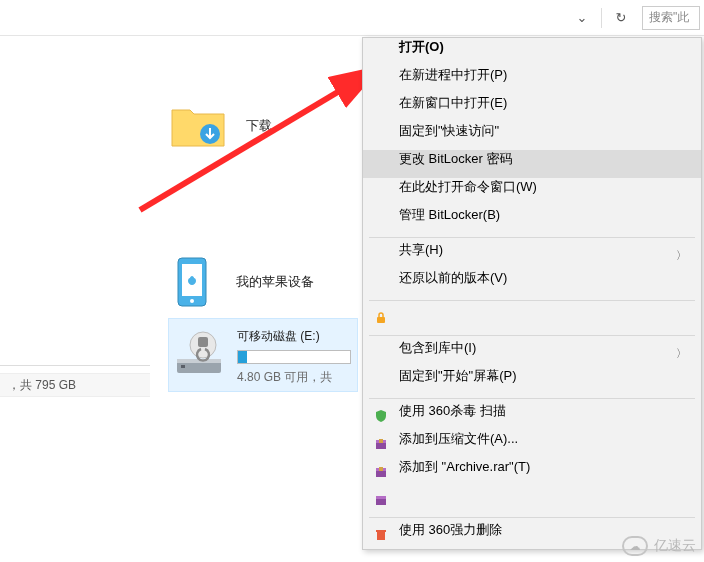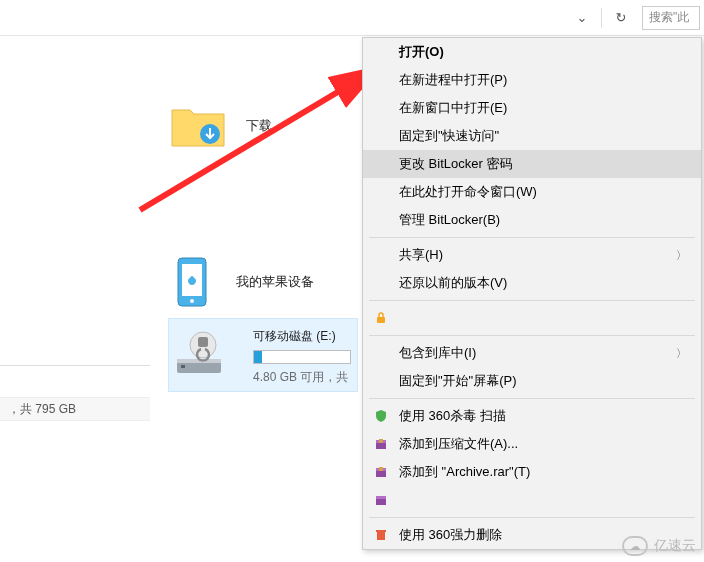--- a/index.html
+++ b/index.html
@@ -10,36 +10,36 @@
 .tool-btn { width: 26px; height: 24px; display: flex; align-items: center; justify-content: center; color: #555; font-size: 13px; }
 .search-box { width: 58px; height: 24px; border: 1px solid #ccc; margin-left: 6px; padding: 0 6px; font-size: 12px; color: #888; display: flex; align-items: center; overflow: hidden; white-space: nowrap; }
 .divider-v { width: 1px; height: 20px; background: #ddd; margin: 0 4px; }
 
 .content { position: absolute; top: 36px; left: 0; right: 0; bottom: 0; padding: 20px; }
 .row { display: flex; align-items: center; gap: 20px; margin-bottom: 40px; }
 .folder-icon { width: 56px; height: 48px; position: relative; }
 .folder-icon svg { width: 100%; height: 100%; }
 .label { font-size: 13px; color: #222; }
 
-.status-bar { position: absolute; left: 0; top: 355px; font-size: 12px; color: #555; padding-left: 8px; border-top: 1px solid #eee; border-bottom: 1px solid #eee; width: 150px; background: #f7f7f7; line-height: 22px; margin-top: 24px; }
+.status-bar { position: absolute; left: 0; top: 355px; font-size: 12px; color: #555; padding-left: 8px; border-top: 1px solid #eee; border-bottom: 1px solid #eee; width: 150px; background: #f7f7f7; line-height: 22px; }
 .status-divider { position: absolute; left: 0; width: 150px; height: 1px; background: #ddd; }
 .sd1 { top: 365px; }
 
-.drive-item { position: absolute; left: 168px; top: 318px; width: 190px; border: 1px solid #cce8ff; background: #e5f3ff; padding: 4px 0; display: flex; gap: 28px; }
+.drive-item { position: absolute; left: 168px; top: 318px; width: 190px; border: 1px solid #cce8ff; background: #e5f3ff; padding: 4px 0; display: flex; gap: 12px; }
 .drive-icon { width: 52px; height: 56px; display: flex; align-items: center; justify-content: center; margin-left: 4px; position: relative; }
 .drive-text { font-size: 12px; color: #222; padding-top: 4px; line-height: 1.6; flex: 1; padding-right: 6px; }
 .drive-sub { color: #6a6a6a; }
 .progress { height: 14px; border: 1px solid #bdbdbd; background: #fff; margin: 4px 0; position: relative; }
 .progress-fill { position: absolute; left: 0; top: 0; bottom: 0; width: 8%; background: #26a0da; }
 
 .apple-item { position: absolute; left: 168px; top: 254px; display: flex; align-items: center; gap: 20px; text-align: right; }
 .phone-icon { width: 48px; height: 56px; display: flex; align-items: center; justify-content: center; }
 
 .context-menu { position: absolute; left: 362px; top: 37px; width: 340px; background: #f2f2f2; border: 1px solid #ccc; box-shadow: 2px 2px 6px rgba(0,0,0,.2); z-index: 100; }
-.menu-item { height: 28px; display: flex; align-items: center; padding: 0 14px 0 36px; font-size: 13px; color: #000; position: relative; white-space: nowrap; }
+.menu-item { height: 28px; display: flex; align-items: flex-start; padding: 0 14px 0 36px; font-size: 13px; color: #000; position: relative; white-space: nowrap; }
 .menu-item.bold { font-weight: 600; }
 .menu-item.highlight { background: #dcdcdc; }
 .menu-sep { height: 1px; background: #d8d8d8; margin: 3px 6px; }
 .menu-arrow { position: absolute; right: 14px; top: 50%; transform: translateY(-50%); font-size: 11px; color: #555; }
 .menu-icon { position: absolute; left: 10px; top: 50%; transform: translateY(-50%); width: 16px; height: 16px; display: flex; align-items: center; justify-content: center; }
 
 .arrow-annotation { position: absolute; left: 120px; top: 50px; width: 280px; height: 170px; pointer-events: none; z-index: 50; }
 
 .watermark { position: absolute; right: 8px; bottom: 6px; display: flex; align-items: center; gap: 6px; color: #b8b8b8; font-size: 14px; z-index: 200; }
 .watermark-icon { width: 26px; height: 20px; border: 2px solid #c5c5c5; border-radius: 10px; display: flex; align-items: center; justify-content: center; font-size: 11px; }

